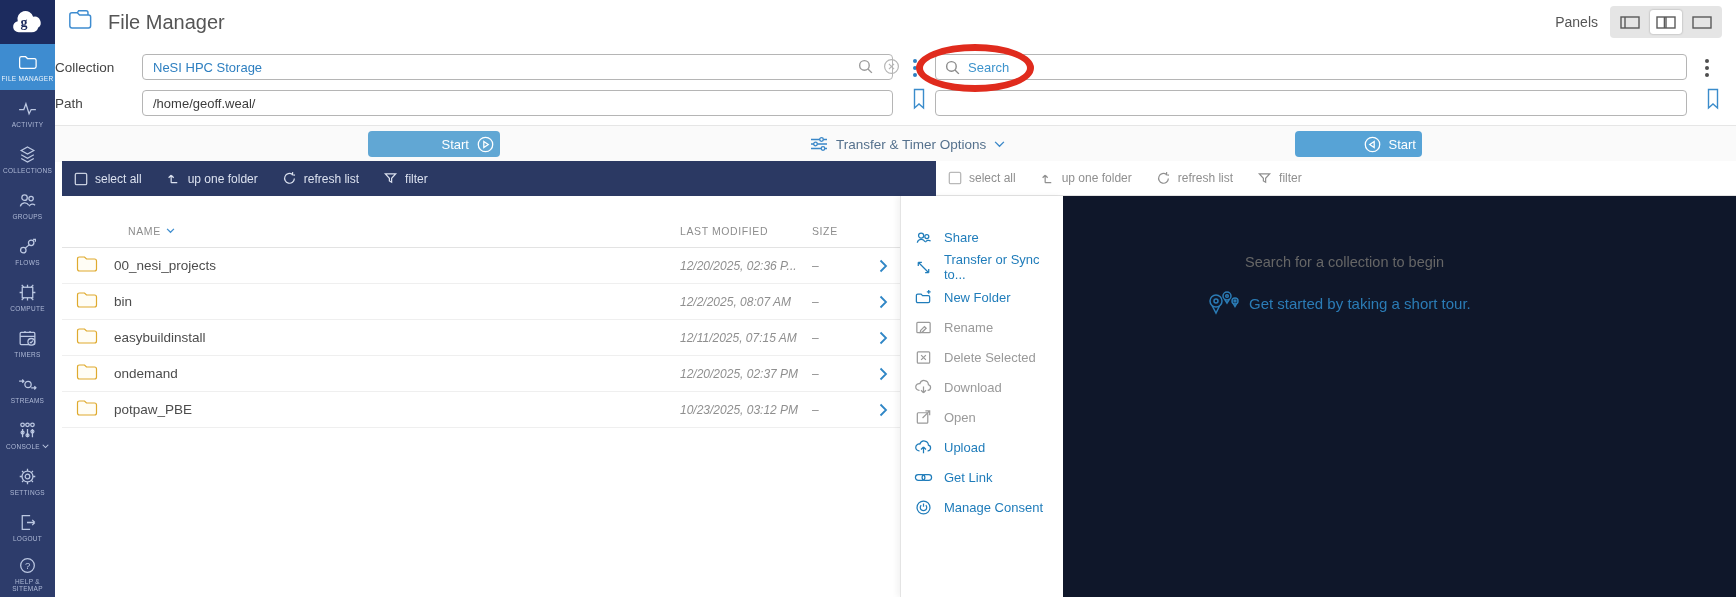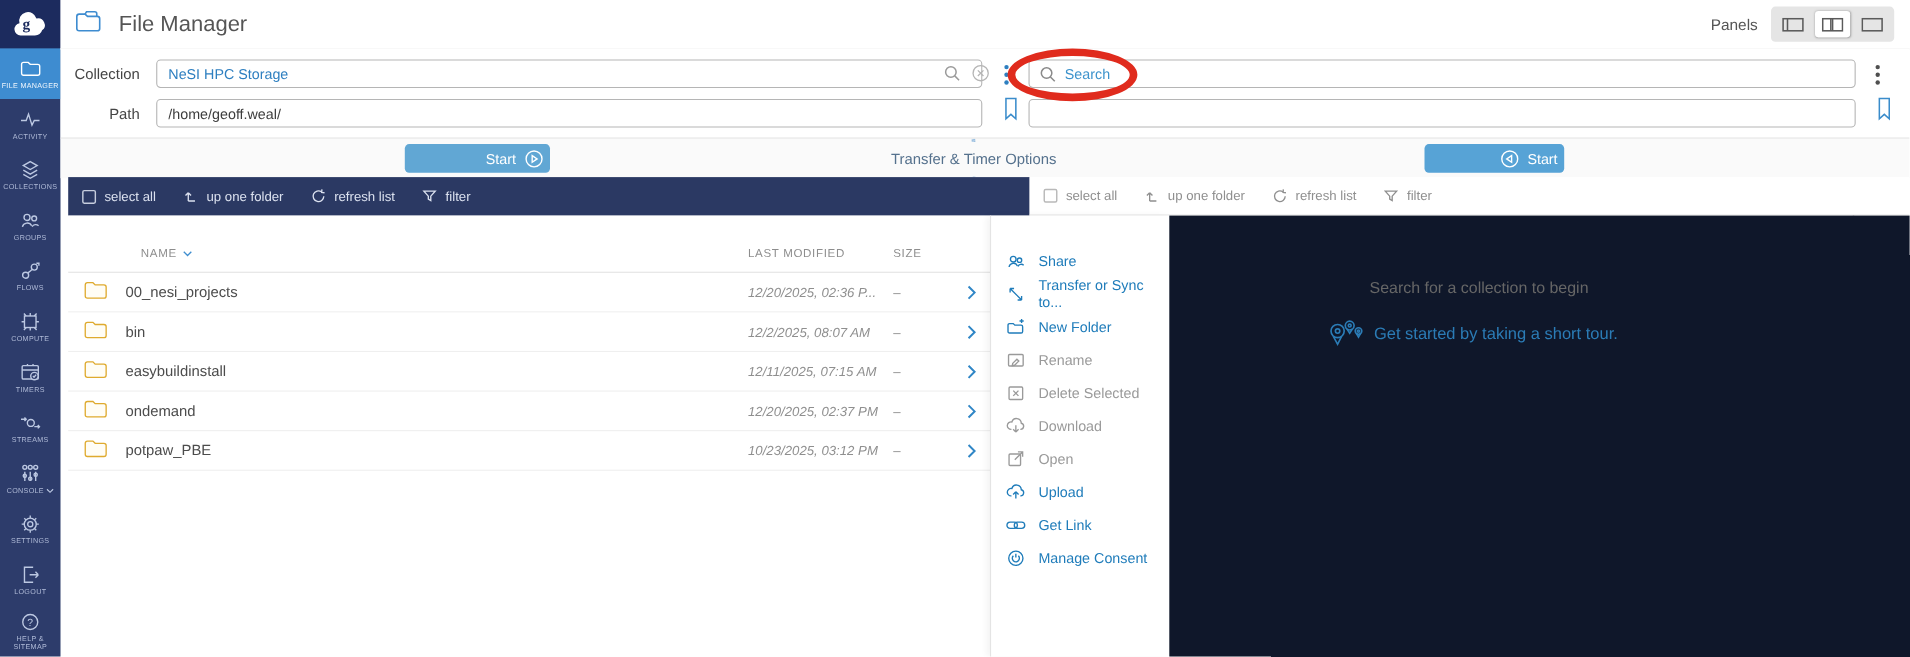--- a/index.html
+++ b/index.html
@@ -24,21 +24,21 @@
   .hd-folder{margin-left:12px;}
   .hd-title{margin-left:14px;font-size:20px;color:#555;}
   .panels{margin-left:auto;display:flex;align-items:center;gap:12px;margin-right:14px;}
   .panels-label{font-size:14px;color:#555;}
   .panel-group{background:#e5e5e5;border-radius:4px;padding:4px;display:flex;gap:4px;}
   .pbtn{width:32px;height:24px;display:flex;align-items:center;justify-content:center;border-radius:3px;cursor:pointer;}
   .pbtn.active{background:#fff;box-shadow:0 0 2px rgba(0,0,0,.35);}
 
   
   .formarea{position:absolute;left:55px;top:44px;width:1681px;height:81px;background:#fff;}
-  .flabel{position:absolute;width:72px;text-align:right;font-size:13.5px;color:#444;}
+  .flabel{position:absolute;width:72px;font-size:13.5px;color:#444;}
   .inp{position:absolute;height:26px;border:1px solid #b5b5b5;border-radius:4px;background:#fff;
        font-size:13px;padding:0 10px;box-sizing:border-box;outline:none;font-family:"Liberation Sans",sans-serif;}
   .inp.blue{color:#2e7fc0;}
   .inp.dark{color:#3c3c3c;}
   .inp.search{padding-left:32px;color:#3c3c3c;}
   .inp.search::placeholder{color:#3d93cc;opacity:1;}
   .in-ic{position:absolute;cursor:pointer;}
   .kebab{position:absolute;display:flex;flex-direction:column;gap:3px;cursor:pointer;padding:2px;}
   .kebab i{width:4px;height:4px;border-radius:50%;display:block;}
   .kebab.blue i{background:#2e7fc0;}
@@ -49,21 +49,21 @@
              border-radius:50%;z-index:60;pointer-events:none;box-sizing:border-box;}
 
   
   .startrow{position:absolute;left:55px;top:125px;width:1681px;height:36px;background:#fafafa;
             border-top:1px solid #e6e6e6;}
   .startbtn{position:absolute;top:5px;height:26px;border-radius:4px;background:#57a3d6;color:#fff;
             display:flex;align-items:center;justify-content:flex-end;gap:8px;font-size:13px;cursor:pointer;border:none;}
   .startbtn.left{left:313px;width:132px;background:#61a7d4;}
   .startbtn.right{left:1240px;width:127px;}
   .xferopts{position:absolute;left:755px;top:0;height:36px;display:flex;align-items:center;gap:8px;
-            cursor:pointer;font-size:13.5px;color:#55718d;flex-direction:column;}
+            cursor:pointer;font-size:13.5px;color:#55718d;}
 
   
   .toolbar{display:flex;align-items:center;font-size:12px;box-sizing:border-box;padding:0 12px;}
   .toolbar-dark{position:absolute;left:62px;top:161px;width:874px;height:35px;background:#2b3963;color:#dbe1ef;}
   .toolbar-light{position:absolute;left:936px;top:161px;width:800px;height:35px;background:#fff;
                  border-bottom:1px solid #e3e3e3;color:#8f8f8f;}
   .tb-item{display:flex;align-items:center;gap:7px;margin-right:24px;cursor:pointer;white-space:nowrap;}
   .tb-right{margin-left:auto;display:flex;align-items:center;gap:18px;margin-top:48px;}
   .tb-item:last-child{margin-right:0;}
 

